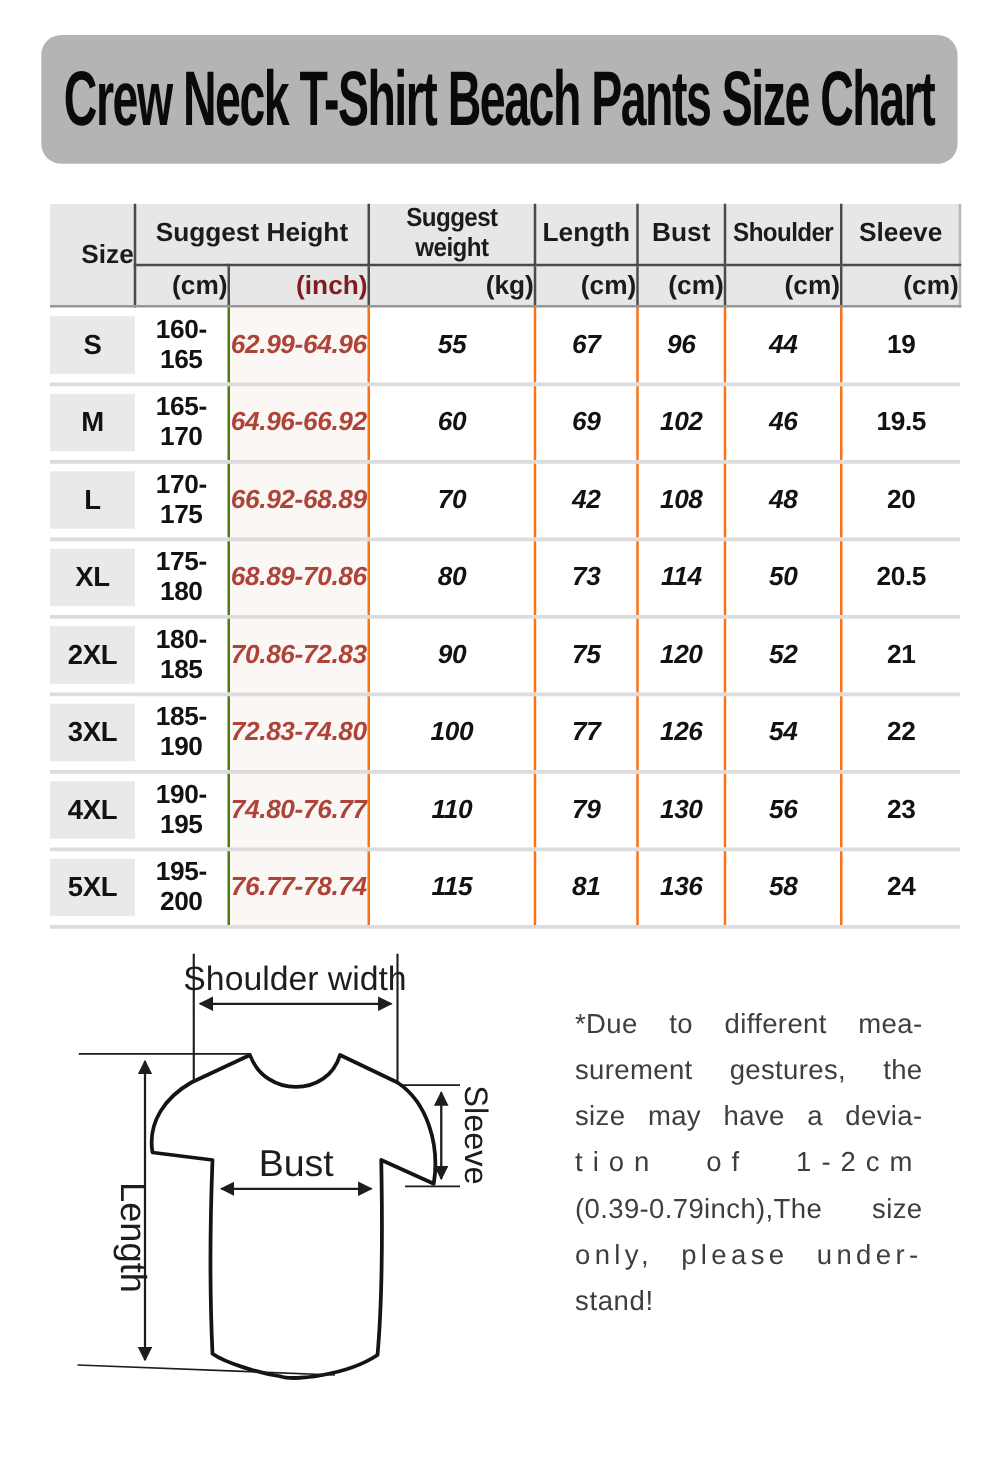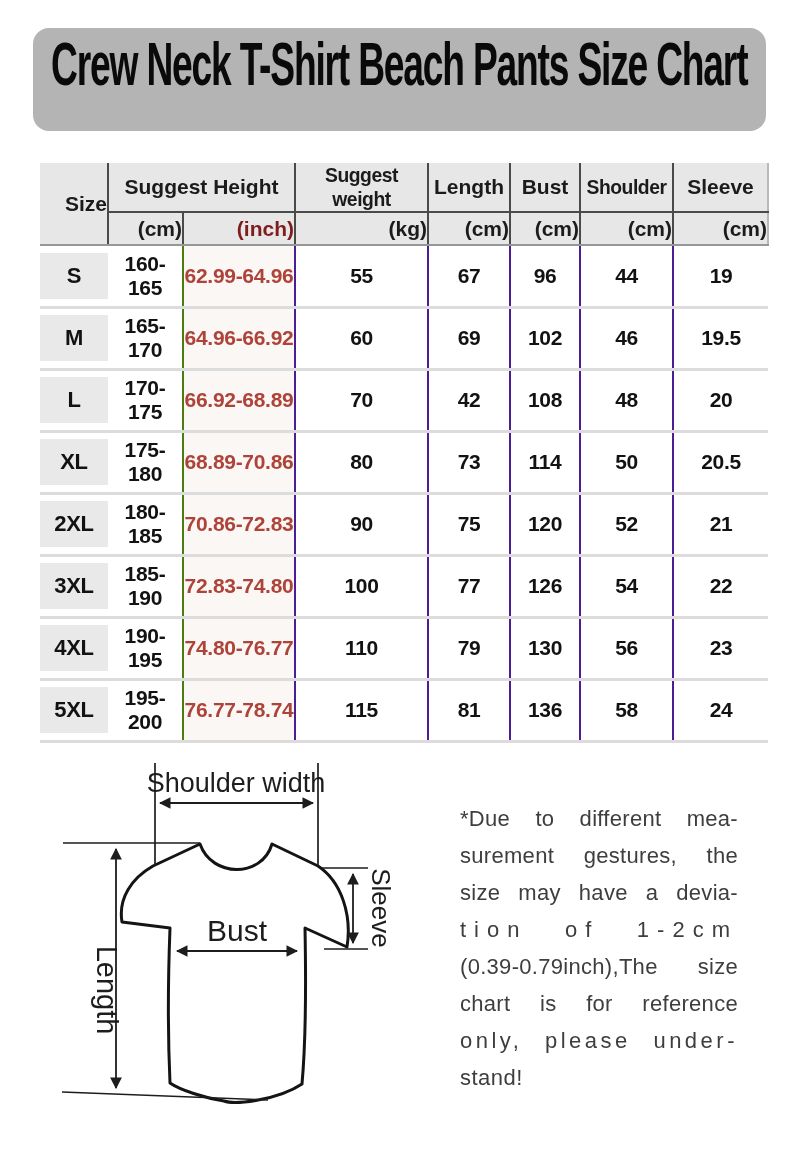--- a/index.html
+++ b/index.html
@@ -5,21 +5,21 @@
   html,body{margin:0;padding:0;}
   body{
     width:800px;height:1167px;background:#ffffff;position:relative;
     font-family:"Liberation Sans", sans-serif;color:#111;overflow:hidden;
   }
 
   
   .title-bar{
     position:absolute;left:33px;top:28px;width:733px;height:103px;
     background:#b4b4b4;border-radius:16px;
-    display:flex;align-items:flex-start;justify-content:center;
+    display:flex;align-items:center;justify-content:center;
   }
   .title-text{
     font-size:62px;font-weight:bold;color:#0a0a0a;white-space:nowrap;
     letter-spacing:-2px;transform:scaleX(0.60);transform-origin:center;
   }
 
   
   .size-table-wrap{position:absolute;left:40px;top:163px;}
   table{border-collapse:collapse;table-layout:fixed;width:728px;}
   th,td{padding:0;text-align:center;vertical-align:middle;overflow:hidden;}
@@ -29,21 +29,21 @@
   .bdb{border-bottom:2px solid #4a4a4a;}
   .hdr-bottom{border-bottom:2px solid #979797;text-align:right;}
   .hdr-right-soft{border-right:2px solid #b9b9b9;}
   .red{color:#7f1d1d;}
   .squeeze{display:inline-block;transform:scaleX(0.92);transform-origin:center;letter-spacing:-0.5px;}
   tbody tr{height:62px;}
   tbody td{
     border-bottom:3px solid #dcdcdc;background:#ffffff;
     font-size:21px;font-weight:bold;color:#121212;letter-spacing:-0.3px;
   }
-  td.vline{border-right:2px solid #4c1d95;}
+  td.vline{border-right:2px solid #f97316;font-style:italic;}
   td.vline-dark{border-right:2px solid #4d7c0f;}
   td.inch-td{background:#faf7f4;color:#ae4339;}
   td.size-td{border-right:none;}
   .size-chip{
     width:100%;height:46px;margin:0 auto;background:#e9e9e9;
     display:flex;align-items:center;justify-content:center;
     font-size:22px;font-weight:bold;
   }
 
   
@@ -238,16 +238,15 @@
   <line x1="353" y1="874" x2="353" y2="943" stroke="#1d1d1d" stroke-width="1.8" marker-start="url(#ah)" marker-end="url(#ah)"></line>
   <text x="372" y="908" text-anchor="middle" font-size="26" transform="rotate(90 372 908)">Sleeve</text>
 </svg>
 
 <div class="note">
   <div class="note-line">*Due to different mea-</div>
   <div class="note-line">surement gestures, the</div>
   <div class="note-line">size may have a devia-</div>
   <div class="note-line spread-wide">tion of 1-2cm</div>
   <div class="note-line">(0.39-0.79inch),The size</div>
-  <div class="note-line">chart is for reference</div>
   <div class="note-line spread">only, please under-</div>
   <div class="note-line last">stand!</div>
 </div>
 
 </body></html>

